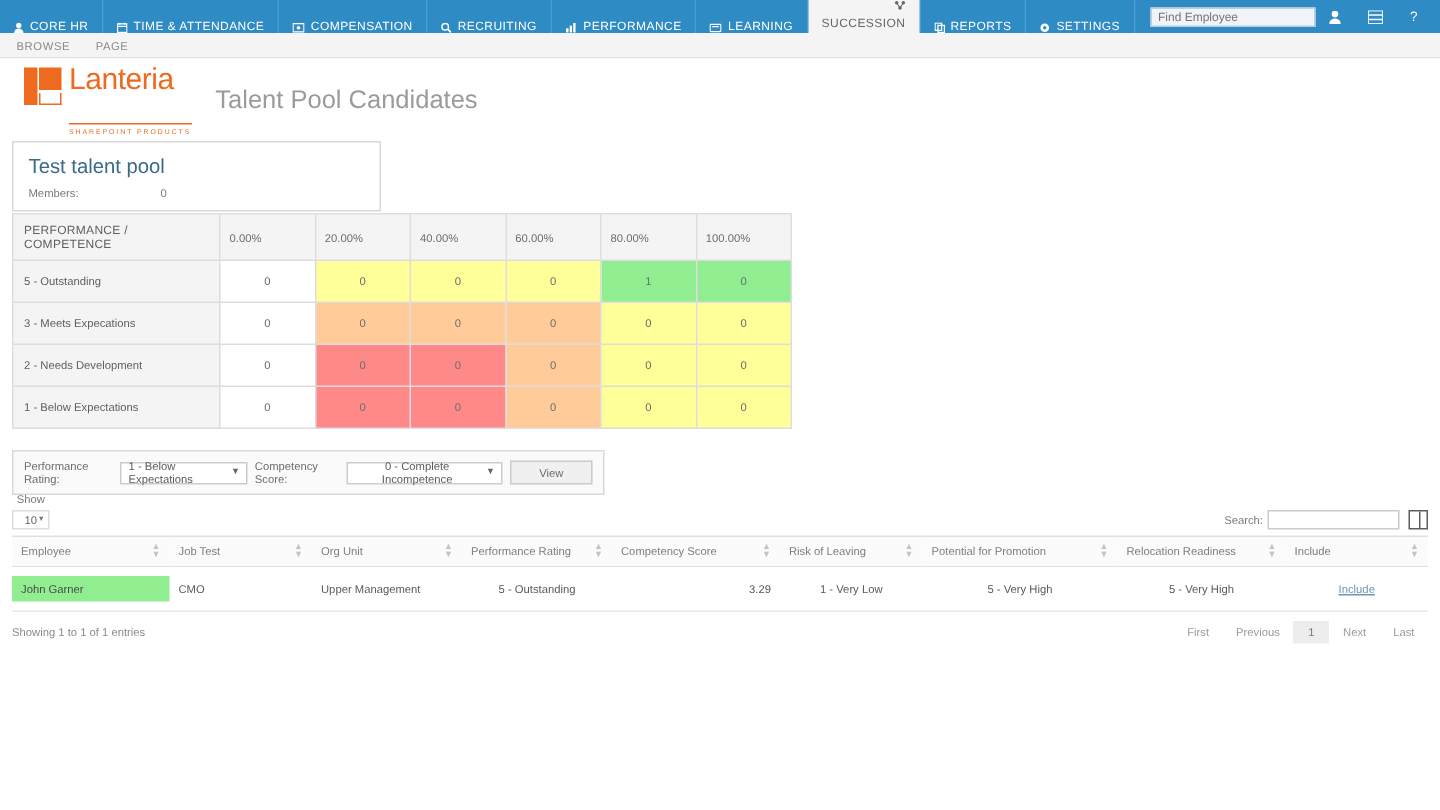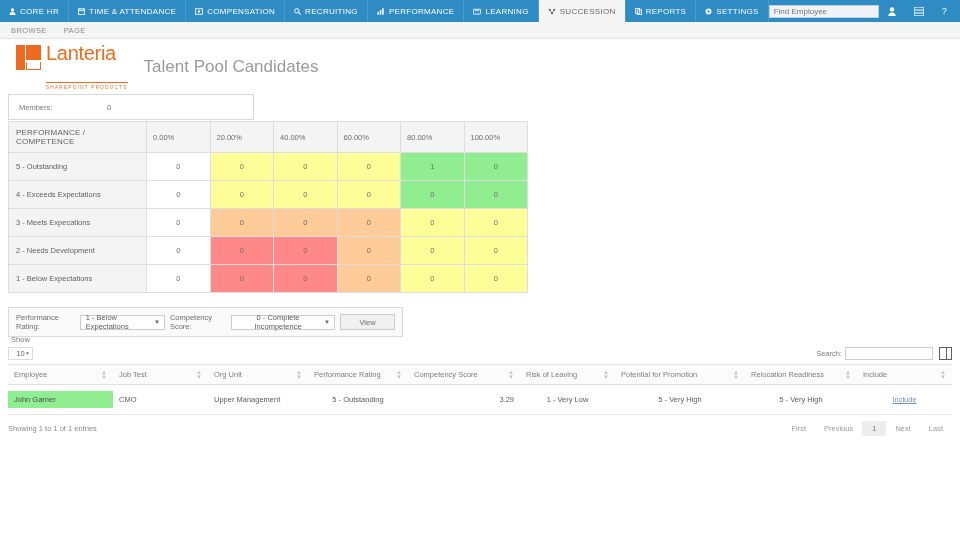--- a/index.html
+++ b/index.html
@@ -15,34 +15,35 @@
   
   .topbar {
     height: 22px;
     background: #2e8bc4;
     display: flex;
     align-items: stretch;
     position: relative;
   }
   .nav-items { display: flex; align-items: stretch; }
   .nav-item {
-    display: flex; align-items: center; gap: 4px;
+    display: flex; align-items: flex-end; gap: 4px;
     padding: 0 9px;
     color: #ffffff;
     font-size: 8px;
     letter-spacing: .3px;
     text-transform: uppercase;
     border-right: 1px solid #4a9ccd;
     white-space: nowrap;
     cursor: pointer;
   }
   .nav-item:first-child { border-left: none; }
   .nav-item.active {
     background: #f4f4f4;
     color: #666666;
+    flex-direction: column;
   }
   .nav-ico { font-size: 8px; line-height: 1; display:inline-block; }
   .nav-ico svg { display:block; }
 
   .topbar-right {
     margin-left: auto;
     display: flex; align-items: center;
     padding-right: 6px;
   }
   .find-emp {
@@ -428,20 +429,21 @@
       <div class="logo-word">Lanteria</div>
       <div class="logo-sub">SHAREPOINT PRODUCTS</div>
     </div>
   </div>
   <div class="page-title">Talent Pool Candidates</div>
 </div>
 
 <div class="content">
 
   <div class="pool-card">
+    <div class="pool-name">Test talent pool</div>
     <div class="pool-meta">
       <span class="k">Members:</span>
       <span class="v">0</span>
     </div>
   </div>
 
   <table class="matrix">
     <thead>
         <tr id="matrixHead">
           <th class="corner">PERFORMANCE / COMPETENCE</th>
@@ -454,29 +456,20 @@
         </tr>
       </thead>
     <tbody id="matrixBody">
         <tr>
           <td class="rowlbl">5 - Outstanding</td>
           <td class="cell c-white">0</td>
           <td class="cell c-yellow">0</td>
           <td class="cell c-yellow">0</td>
           <td class="cell c-yellow">0</td>
           <td class="cell c-green">1</td>
-          <td class="cell c-green">0</td>
-        </tr>
-        <tr>
-          <td class="rowlbl">4 - Exceeds Expectations</td>
-          <td class="cell c-white">0</td>
-          <td class="cell c-yellow">0</td>
-          <td class="cell c-yellow">0</td>
-          <td class="cell c-yellow">0</td>
-          <td class="cell c-green">0</td>
           <td class="cell c-green">0</td>
         </tr>
         <tr>
           <td class="rowlbl">3 - Meets Expecations</td>
           <td class="cell c-white">0</td>
           <td class="cell c-orange">0</td>
           <td class="cell c-orange">0</td>
           <td class="cell c-orange">0</td>
           <td class="cell c-yellow">0</td>
           <td class="cell c-yellow">0</td>

